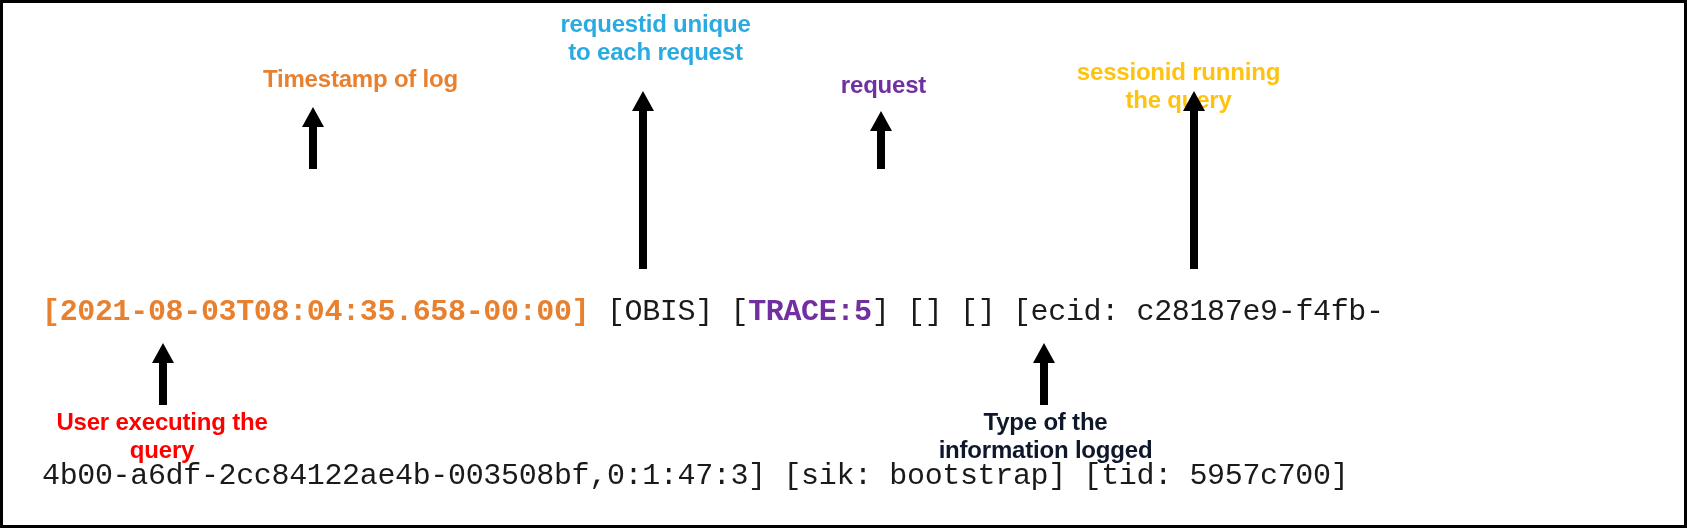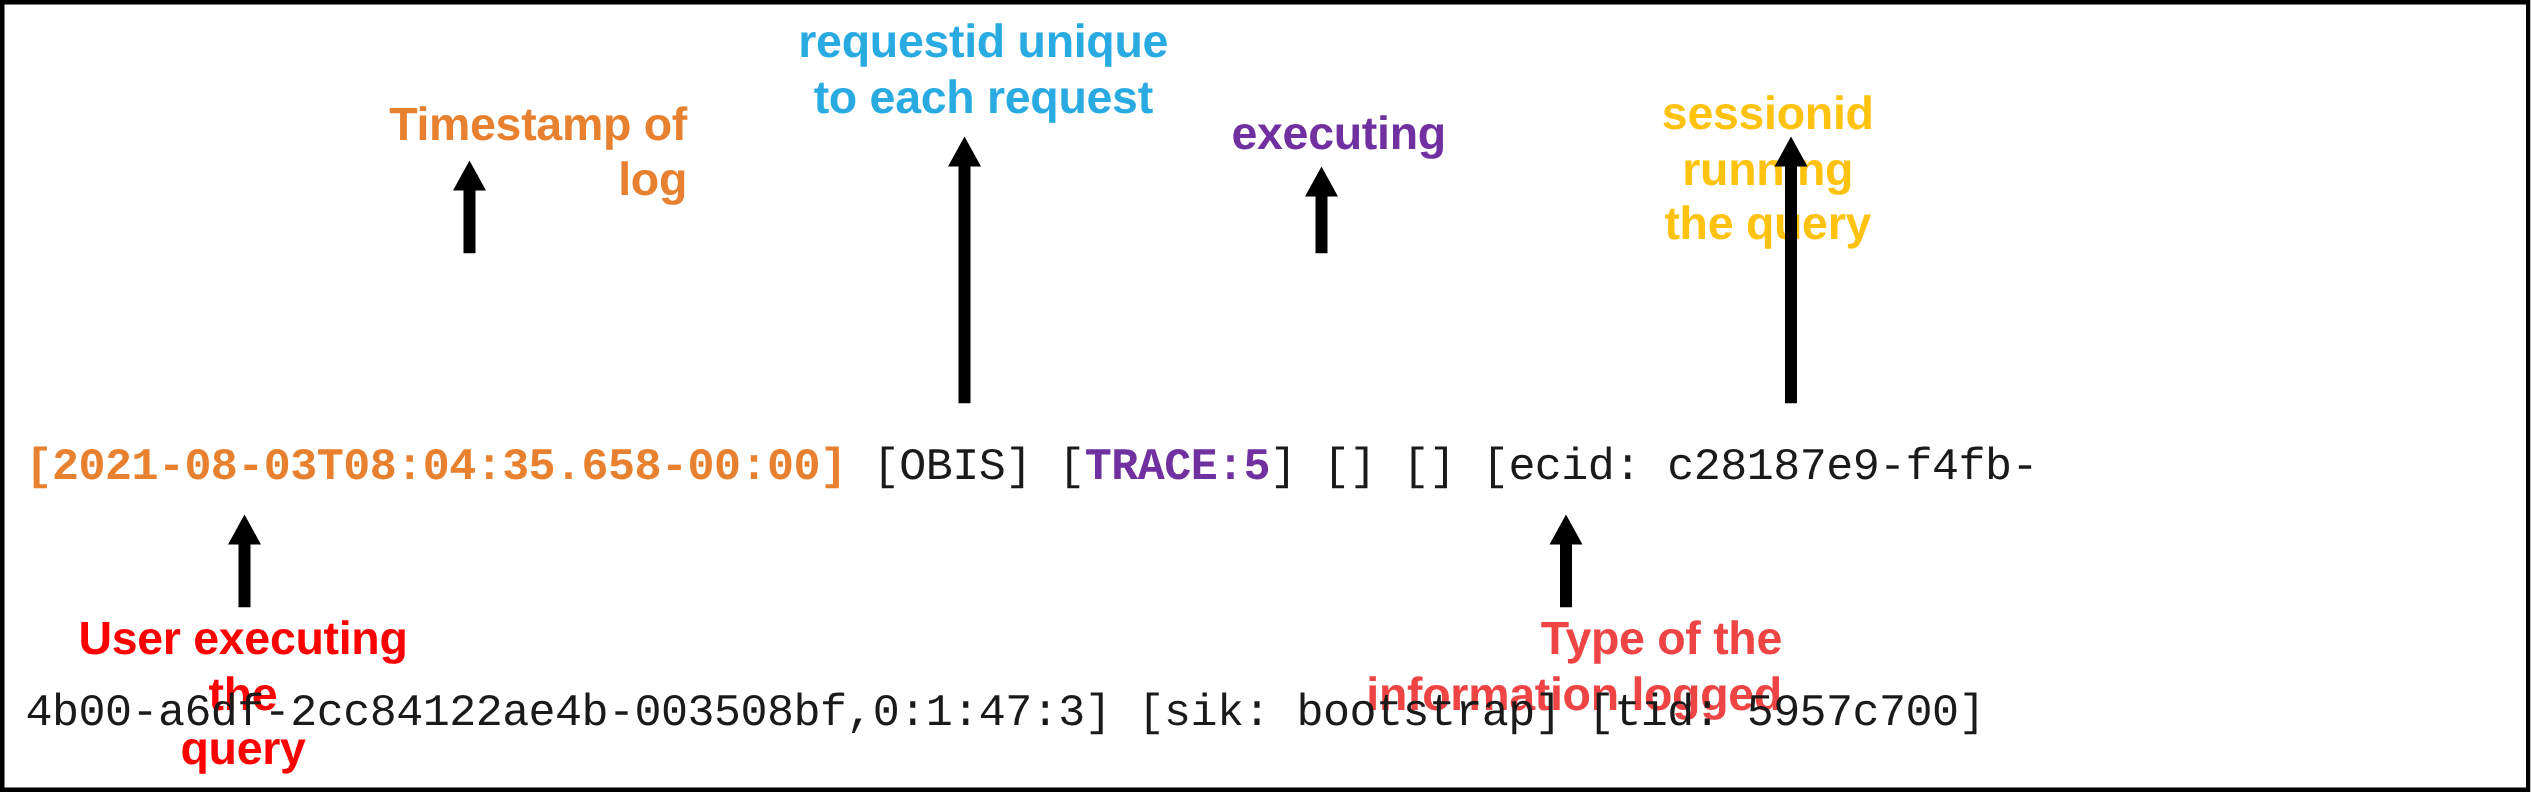--- a/index.html
+++ b/index.html
@@ -16,21 +16,21 @@
     box-sizing: border-box;
     overflow: hidden;
     font-family: "Liberation Sans", sans-serif;
   }
 
   
   .callout {
     position: absolute;
     font-family: "Liberation Sans", sans-serif;
     font-weight: bold;
-    font-size: 31px;
+    font-size: 24px;
     line-height: 1.18;
     text-align: center;
     white-space: pre-line;
     letter-spacing: -0.2px;
   }
 
   
   .arrow {
     position: absolute;
   }
@@ -42,43 +42,43 @@
     left: 14px;
     top: 166px;
     width: 1660px;
     font-family: "Liberation Mono", "DejaVu Sans Mono", monospace;
     font-size: 30px;
     line-height: 41px;
     color: #1a1a1a;
     white-space: pre;
     letter-spacing: -0.35px;
   }
-  .logline { display: block; height: 41px; }
+  .logline { display: block; height: 41px; margin-left: 25px; }
   .hl { font-weight: bold; }
   .plain { color: #1a1a1a; font-weight: normal; }
 </style>
 </head>
 <body>
 
 <div id="canvas">
 
   <div class="callout" style="left:205px; top:62px; width:250px; color:#E8812F;text-align:right;">Timestamp of log</div>
 
   <div class="callout" style="left:525px; top:7px; width:255px; color:#29ABE2;">requestid unique
 to each request</div>
 
-  <div class="callout" style="left:818px; top:68px; width:125px; color:#7030A0;">executing</div>
+  <div class="callout" style="left:818px; top:68px; width:125px; color:#7030A0;">request</div>
 
   <div class="callout" style="left:1048px; top:7px; width:255px; color:#FFC20E;margin-top:48px;">sessionid running
 the query</div>
 
   <div class="callout" style="left:28px; top:405px; width:262px; color:#FF0000;">User executing the
 query</div>
 
-  <div class="callout" style="left:900px; top:405px; width:285px; color:#ef4444;text-align:right;">Type of the
+  <div class="callout" style="left:900px; top:405px; width:285px; color:#0f172a;">Type of the
 information logged</div>
 
   <div class="arrow" style="left:297px; top:104px;">
     <svg width="26" height="62" viewBox="0 0 26 62">
       <path d="M13 0 L24 20 L17 20 L17 62 L9 62 L9 20 L2 20 Z" fill="#000000"></path>
     </svg>
   </div>
 
   <div class="arrow" style="left:627px; top:88px;">
     <svg width="26" height="178" viewBox="0 0 26 178">

